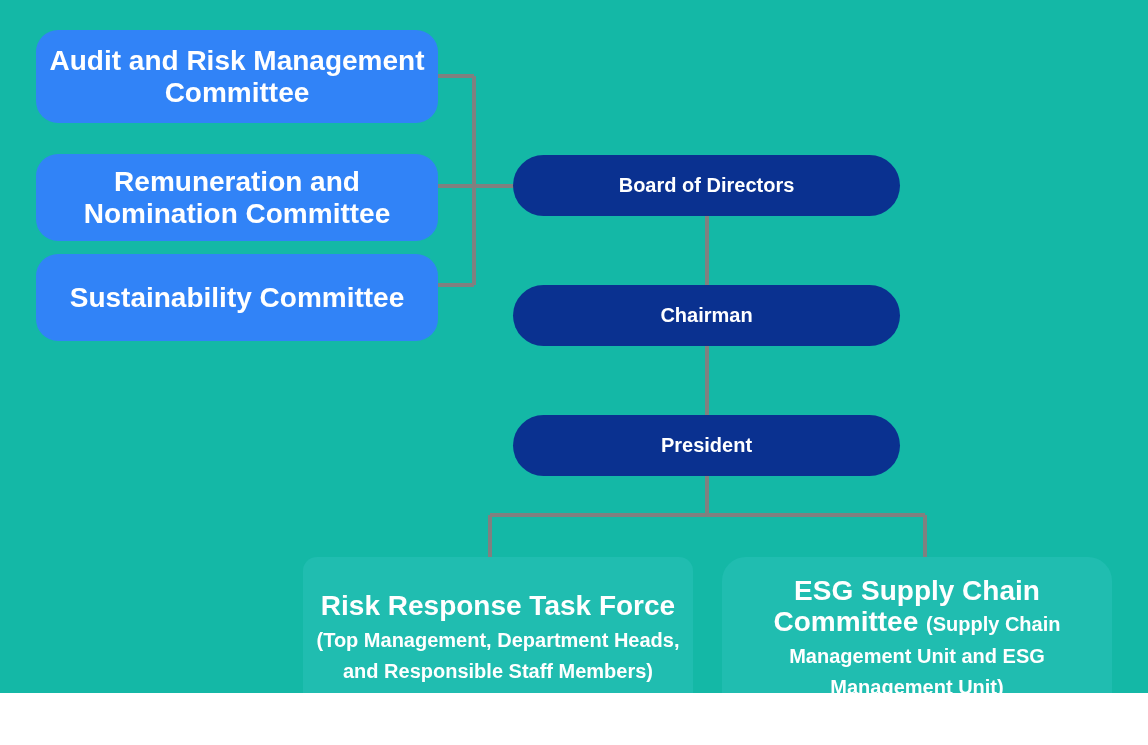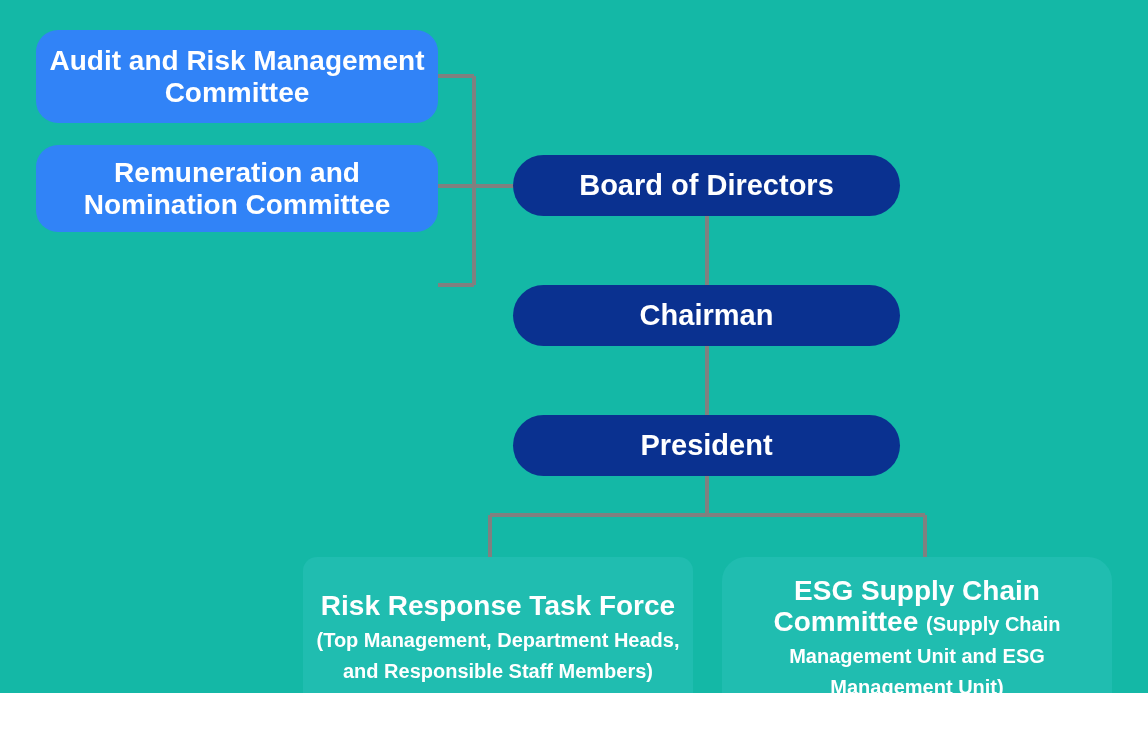--- a/index.html
+++ b/index.html
@@ -45,28 +45,28 @@
   }
   
   .node-committee {
     background: #3183f7;
     border-radius: 22px;
     font-size: 28px;
     left: 36px;
     width: 402px;
   }
   #node-audit-risk      { top: 30px;  height: 93px; }
-  #node-remuneration    { top: 145px; height: 87px; }
+  #node-remuneration    { top: 154px; height: 87px; }
   #node-sustainability  { top: 254px; height: 87px; }
 
   
   .node-exec {
     background: #0A3190;
     border-radius: 31px;
-    font-size: 29px;
+    font-size: 20px;
     left: 513px;
     width: 387px;
     height: 61px;
     justify-content: flex-end;
   }
   #node-board      { top: 155px; }
   #node-chairman   { top: 285px; }
   #node-president  { top: 415px; }
 
   
@@ -110,20 +110,23 @@
   </svg>
 
   <div class="node node-committee" id="node-audit-risk">
     <span class="node-text">Audit and Risk Management Committee</span>
   </div>
 
   <div class="node node-committee" id="node-remuneration">
     <span class="node-text">Remuneration and Nomination Committee</span>
   </div>
 
+  <div class="node node-committee" id="node-sustainability">
+    <span class="node-text">Sustainability Committee</span>
+  </div>
 
   <div class="node node-exec" id="node-board">
     <span class="node-text">Board of Directors</span>
   </div>
 
   <div class="node node-exec" id="node-president">
     <span class="node-text">President</span>
   </div>
 
   <div class="node node-exec" id="node-chairman">

